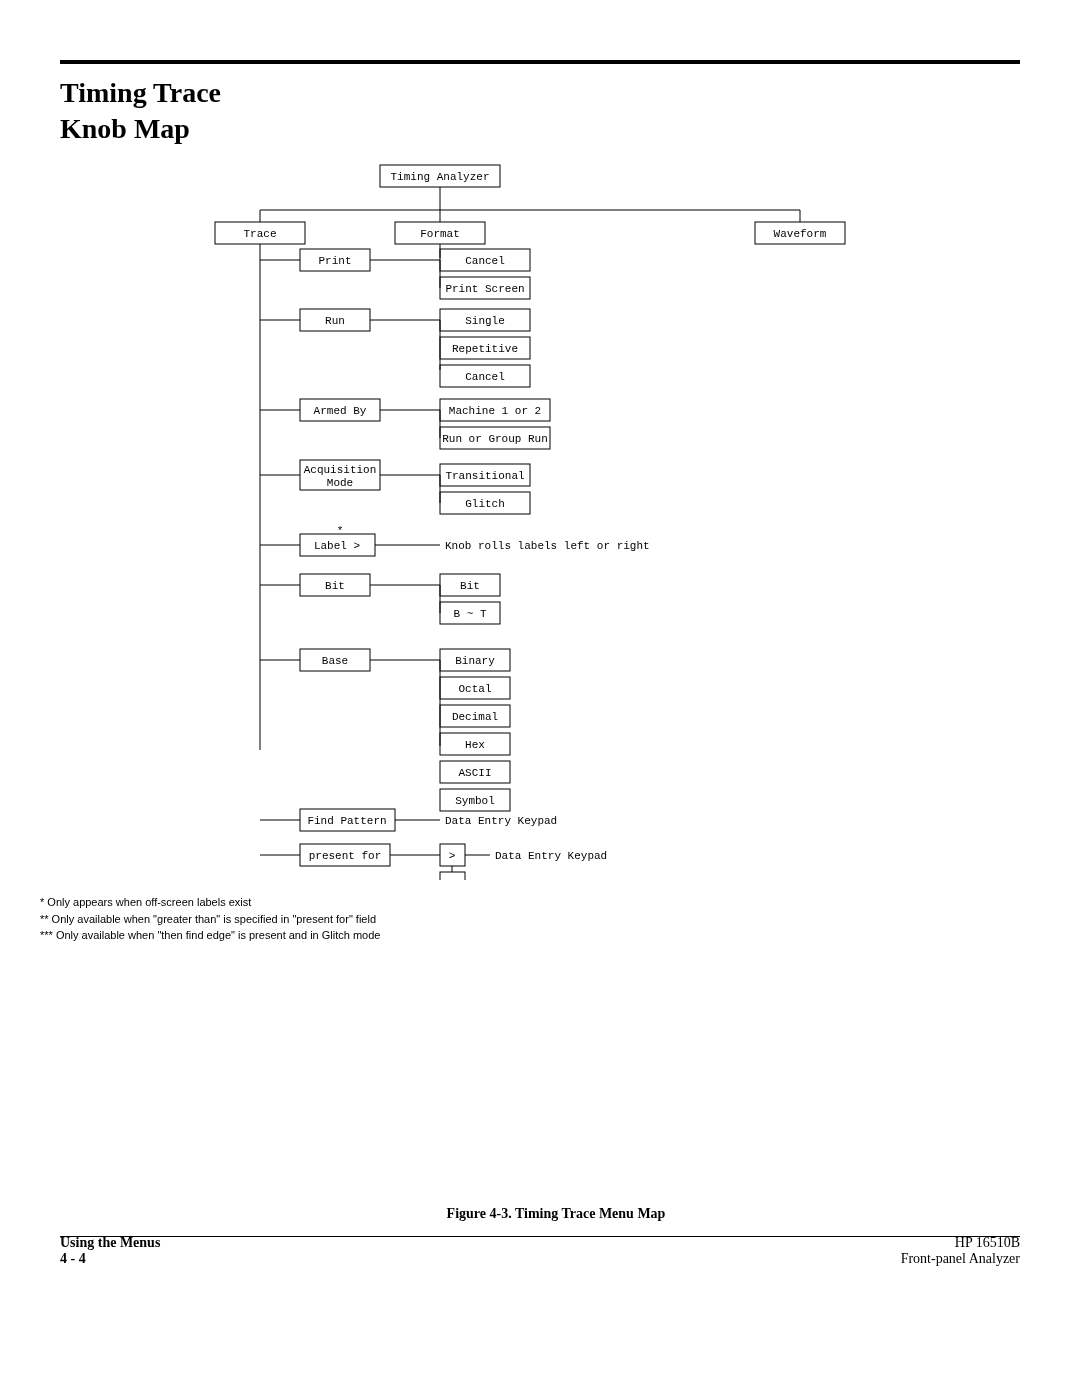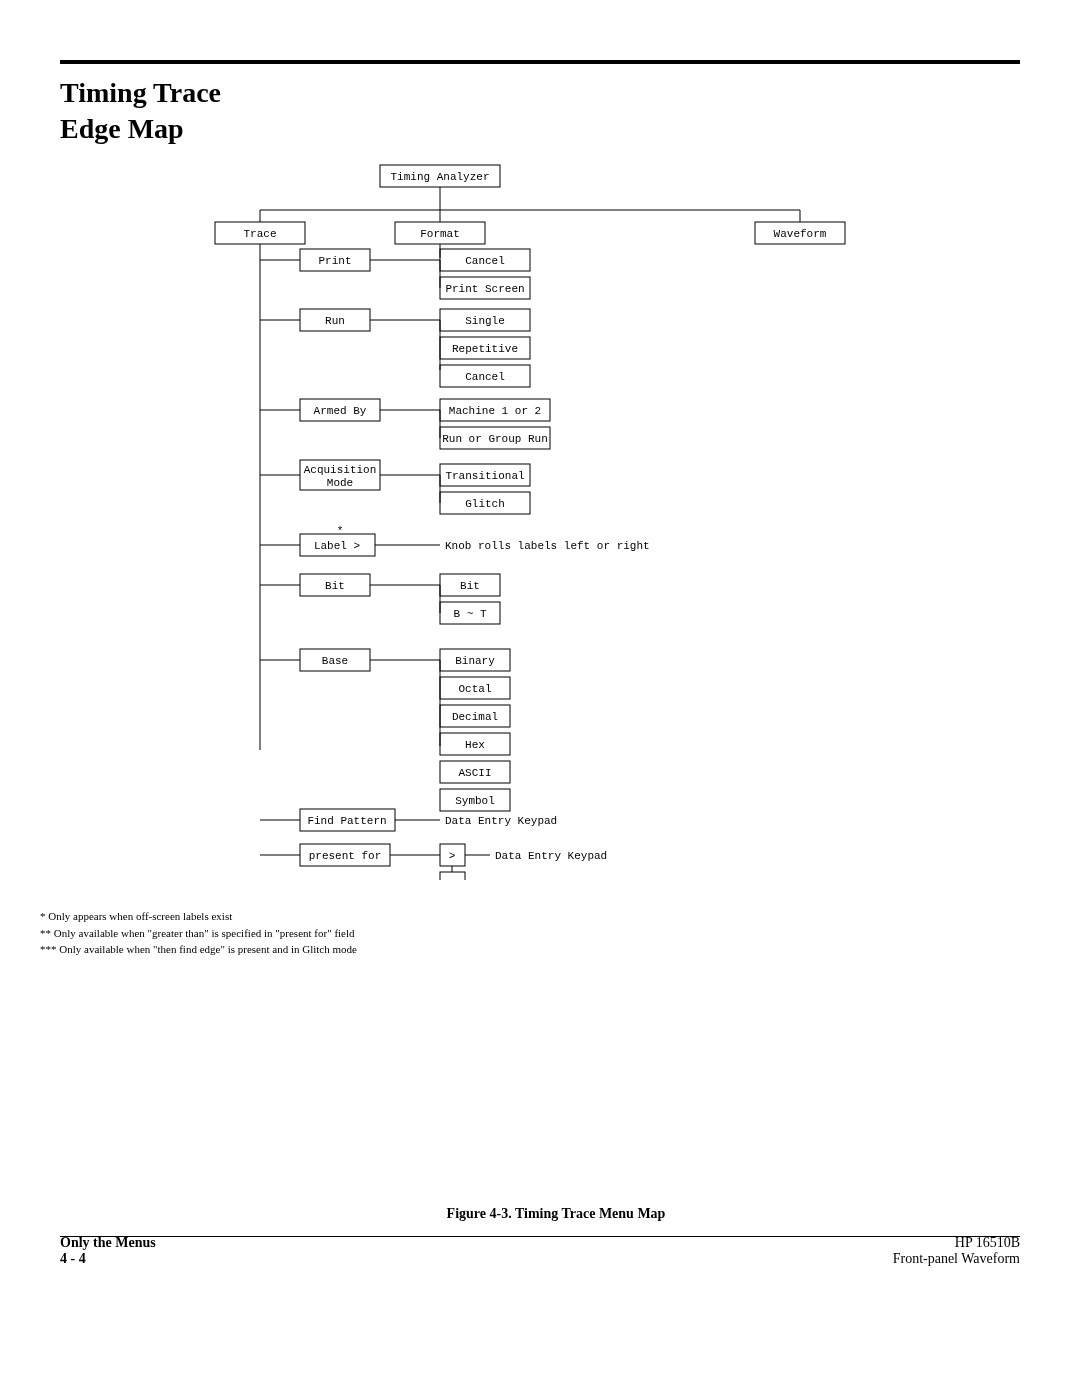--- a/index.html
+++ b/index.html
@@ -105,21 +105,21 @@
     }
   </style>
 </head>
 <body>
 
 <div class="page">
   <div class="top-rule"></div>
 
   <div class="page-title">
     <div>Timing Trace</div>
-    <div>Edge Map</div>
+    <div>Knob Map</div>
   </div>
 
   <div class="diagram-area">
     <svg viewBox="0 0 920 720" width="920" height="720">
 
       <rect class="menu-box" x="340" y="5" width="120" height="22"></rect>
       <text x="400" y="20" text-anchor="middle" font-family="Courier New" font-size="10">Timing Analyzer</text>
 
       <line x1="400" y1="27" x2="400" y2="50" stroke="#000" stroke-width="1"></line>
 
@@ -277,39 +277,39 @@
       <line x1="220" y1="770" x2="260" y2="770" stroke="#000" stroke-width="1"></line>
       <rect class="menu-box" x="260" y="759" width="105" height="22"></rect>
       <text x="312" y="774" text-anchor="middle" font-family="Courier New" font-size="10">Then find Glitch</text>
       <text x="372" y="762" text-anchor="start" font-family="Courier New" font-size="10">***</text>
 
       <text x="870" y="780" text-anchor="end" font-family="Courier New" font-size="10">16510933</text>
 
     </svg>
 
     
-    <div style="margin-top: 24px; font-family: Liberation Serif, serif; font-size: 11px; line-height: 1.5;">
+    <div style="margin-top: 10px; font-family: Liberation Sans, sans-serif; font-size: 11px; line-height: 1.5;">
       <div>* Only appears when off-screen labels exist</div>
       <div>** Only available when "greater than" is specified in "present for" field</div>
       <div>*** Only available when "then find edge" is present and in Glitch mode</div>
     </div>
   </div>
 
   <div class="figure-caption">Figure 4-3. Timing Trace Menu Map</div>
 
   <div class="bottom-rule"></div>
 
   <div class="footer">
     <div class="footer-left">
-      <div>Only the Menus</div>
+      <div>Using the Menus</div>
       <div>4 - 4</div>
     </div>
     <div class="footer-right">
       <div>HP 16510B</div>
-      <div>Front-panel Waveform</div>
+      <div>Front-panel Analyzer</div>
     </div>
   </div>
 </div>
 
 <style>
   .page {
     position: relative;
     overflow: hidden;
   }
   .diagram-area {

